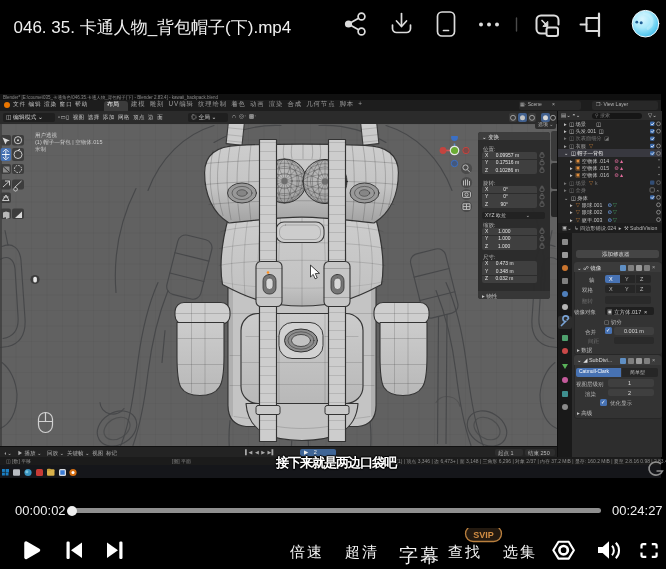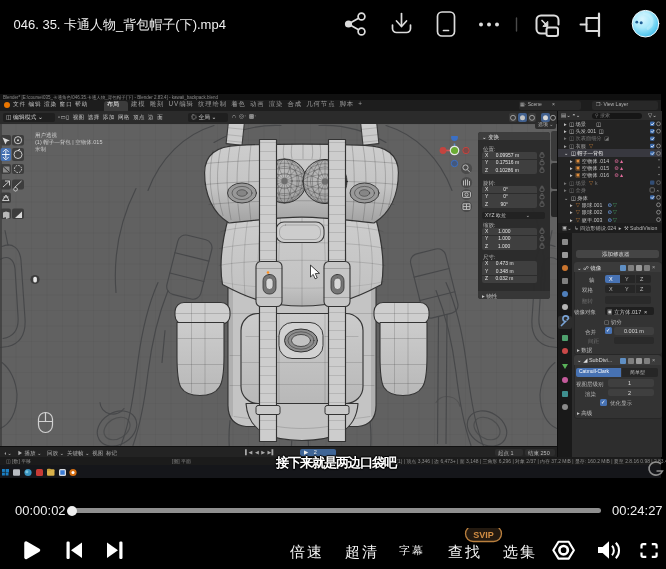--- a/index.html
+++ b/index.html
@@ -5,21 +5,21 @@
   html,body{margin:0;padding:0;background:#000;}
   #stage{position:relative;width:666px;height:569px;background:#000;overflow:hidden;
     font-family:"Liberation Sans",sans-serif;}
   .abs{position:absolute;}
   .tt{position:absolute;white-space:nowrap;transform-origin:0 0;}
 </style>
 </head>
 <body>
 <div id="stage">
 
-  <div class="abs" style="left:13.5px;top:16px;font-size:13px;color:#f0f0f0;">046. 35. 卡通人物_背包帽子(下).mp4</div>
+  <div class="abs" style="left:13.5px;top:16px;font-size:17px;color:#f0f0f0;">046. 35. 卡通人物_背包帽子(下).mp4</div>
 
   <svg class="abs" width="666" height="50" style="left:0;top:0;" fill="none" stroke="#dcdcdc" stroke-width="1.7" stroke-linecap="round" stroke-linejoin="round">
 
     <circle cx="348.5" cy="24" r="3.6" fill="#dcdcdc" stroke="none"></circle>
     <circle cx="361.5" cy="16.5" r="3.4"></circle>
     <circle cx="361.5" cy="31.5" r="3.4"></circle>
     <line x1="351.5" y1="22.2" x2="358.5" y2="18.2"></line>
     <line x1="351.5" y1="25.8" x2="358.5" y2="29.8"></line>
 
     <path d="M392.5 25 v3.5 a4 4 0 0 0 4 4 h10 a4 4 0 0 0 4-4 V25"></path>
@@ -697,17 +697,17 @@
       <path d="M651.8 16.2 h3.2 q1.6 0 1.6 1.6 v2.7"></path>
       <path d="M656.6 24.5 v2.7 q0 1.6 -1.6 1.6 h-3.2"></path>
       <path d="M646.3 28.8 h-3.2 q-1.6 0 -1.6-1.6 v-2.7"></path>
     </g>
 
     <rect x="465.5" y="-2" width="36" height="15.5" rx="7.7" fill="#241a10" stroke="#b97f3e" stroke-width="1.3"></rect>
     <text x="483.5" y="9.5" font-size="9" font-weight="bold" fill="#d28e44" text-anchor="middle" font-family="Liberation Sans,sans-serif">SVIP</text>
   </svg>
   <div class="abs" style="left:290px;top:542.5px;font-size:15px;color:#f4f4f4;letter-spacing:2px;">倍速</div>
   <div class="abs" style="left:345px;top:542.5px;font-size:15px;color:#f4f4f4;letter-spacing:2px;">超清</div>
-  <div class="abs" style="left:399px;top:542.5px;font-size:11px;color:#f4f4f4;letter-spacing:2px;text-align:center;">字幕</div>
+  <div class="abs" style="left:399px;top:542.5px;font-size:19px;color:#f4f4f4;letter-spacing:2px;text-align:center;">字幕</div>
   <div class="abs" style="left:448px;top:542.5px;font-size:15px;color:#f4f4f4;letter-spacing:2px;">查找</div>
   <div class="abs" style="left:503px;top:542.5px;font-size:15px;color:#f4f4f4;letter-spacing:2px;">选集</div>
 
 </div>
 
 </body></html>

